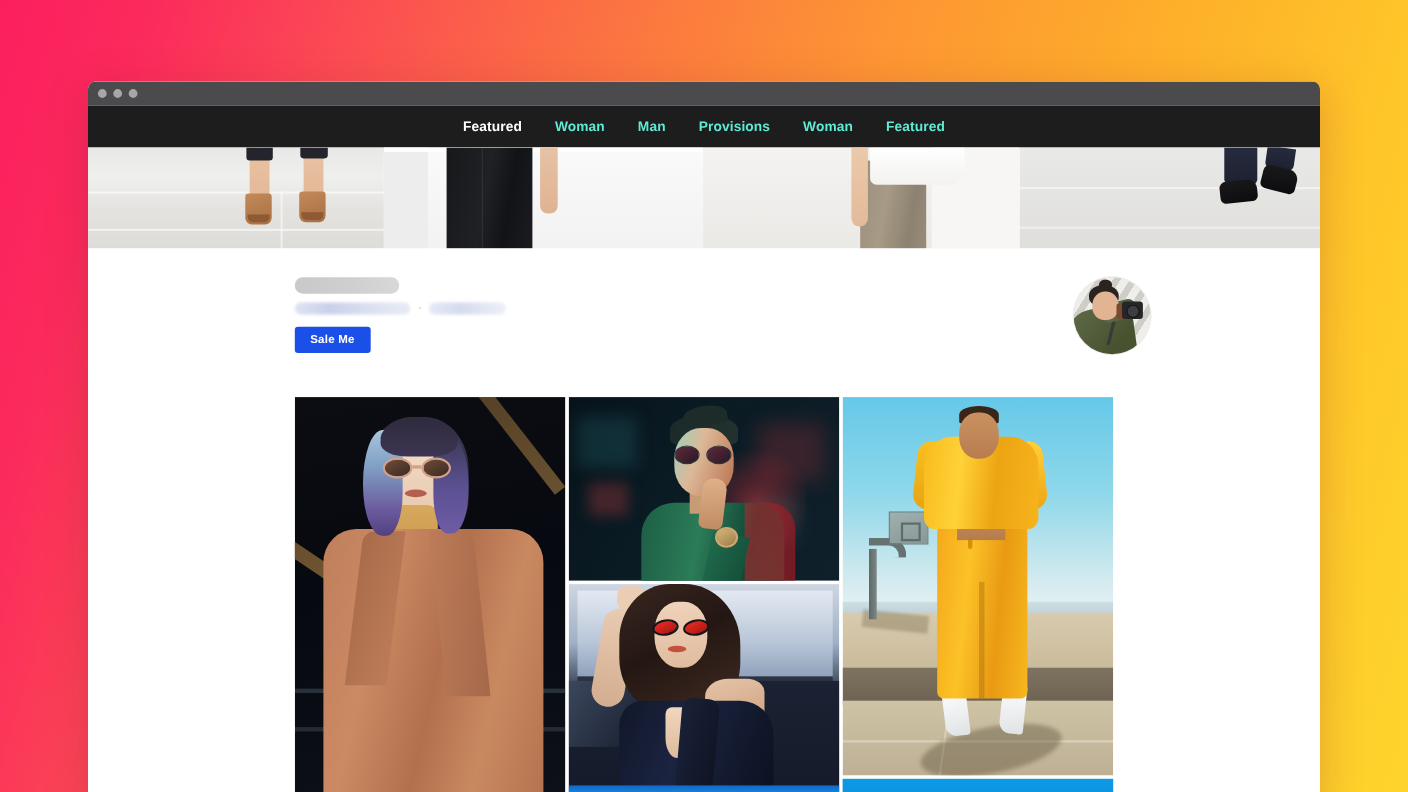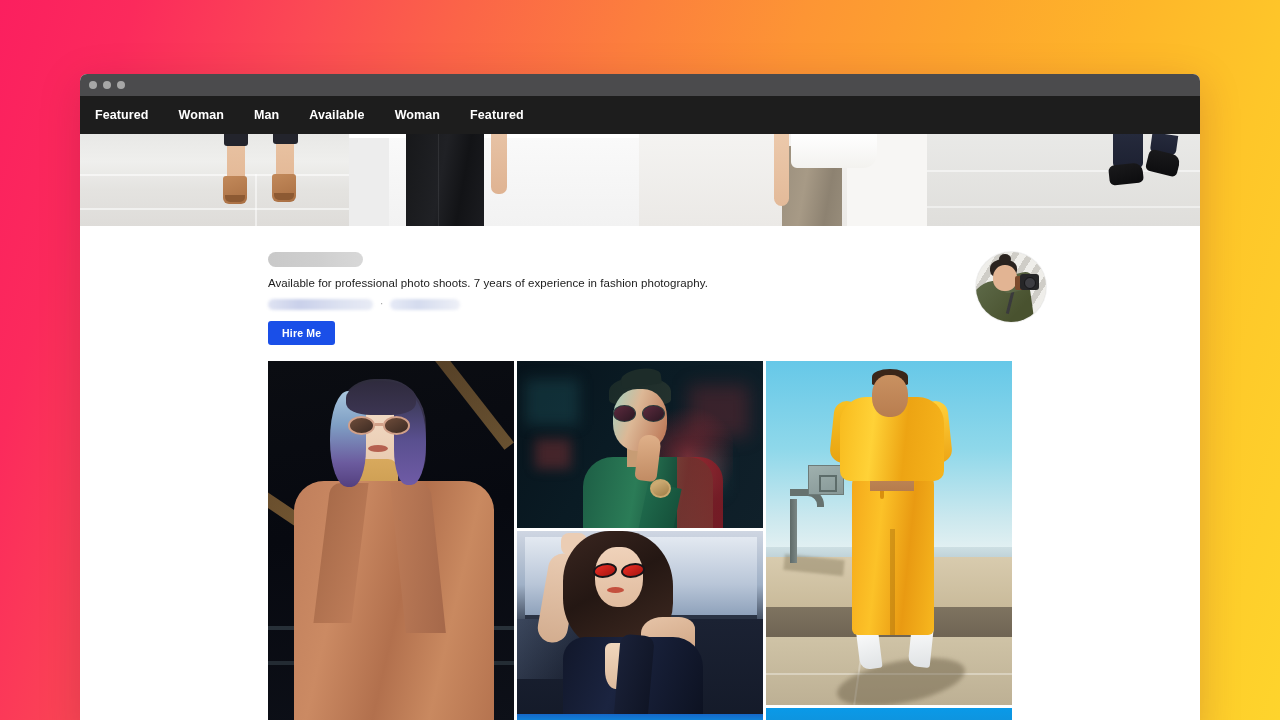--- a/index.html
+++ b/index.html
@@ -47,28 +47,28 @@
     background: #a7a7a7;
     display: block;
   }
 
   
   .navbar {
     height: 38px;
     background: #1d1d1d;
     display: flex;
     align-items: center;
-    justify-content: flex-start;
+    justify-content: center;
     gap: 0;
   }
   .nav-item {
     font-size: 12.5px;
     font-weight: bold;
     letter-spacing: 0.1px;
-    color: #ffffff;
+    color: #5eead4;
     padding: 0 15px;
     line-height: 38px;
     cursor: pointer;
     white-space: nowrap;
   }
   .nav-item.active { color: #ffffff; }
 
   
   .hero {
     height: 92px;
@@ -550,21 +550,21 @@
     <div class="titlebar">
       <span class="dot"></span>
       <span class="dot"></span>
       <span class="dot"></span>
     </div>
 
     <nav class="navbar">
       <a class="nav-item active">Featured</a>
       <a class="nav-item">Woman</a>
       <a class="nav-item">Man</a>
-      <a class="nav-item">Available</a>
+      <a class="nav-item">Provisions</a>
       <a class="nav-item">Woman</a>
       <a class="nav-item">Featured</a>
     </nav>
 
     <div class="hero">
 
       <div class="hero-panel hero-p1">
         <div class="bg"></div>
         <div class="tile-a"></div>
         <div class="tile-b"></div>
@@ -605,29 +605,28 @@
         <div class="shoe sh-2"></div>
       </div>
 
     </div>
 
     <div class="profile">
       <div class="profile-inner">
 
         <div class="name-redact"></div>
 
-        <div class="bio">Available for professional photo shoots. 7 years of experience in fashion photography.</div>
 
         <div class="meta-row">
           <span class="link-redact-a"></span>
           <span class="meta-dot">·</span>
           <span class="link-redact-b"></span>
         </div>
 
-        <button class="hire-btn">Hire Me</button>
+        <button class="hire-btn">Sale Me</button>
 
         <div class="avatar">
           <div class="av-bg"></div>
           <div class="av-jacket"></div>
           <div class="av-strap"></div>
           <div class="av-arm"></div>
           <div class="av-hair"></div>
           <div class="av-bun"></div>
           <div class="av-head"></div>
           <div class="av-grip"></div>

